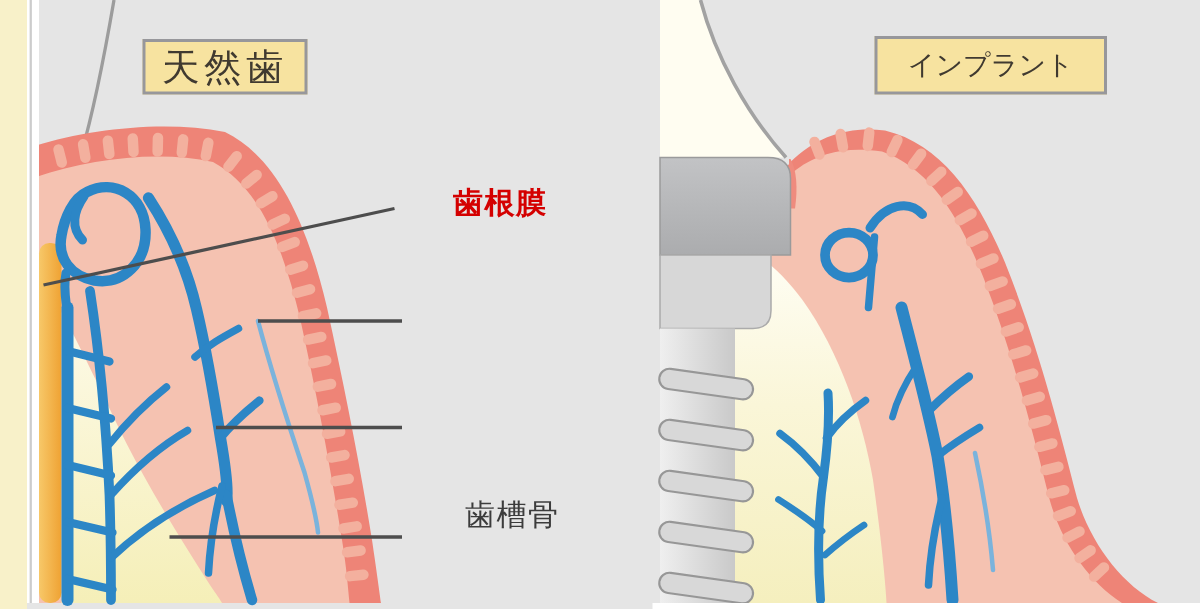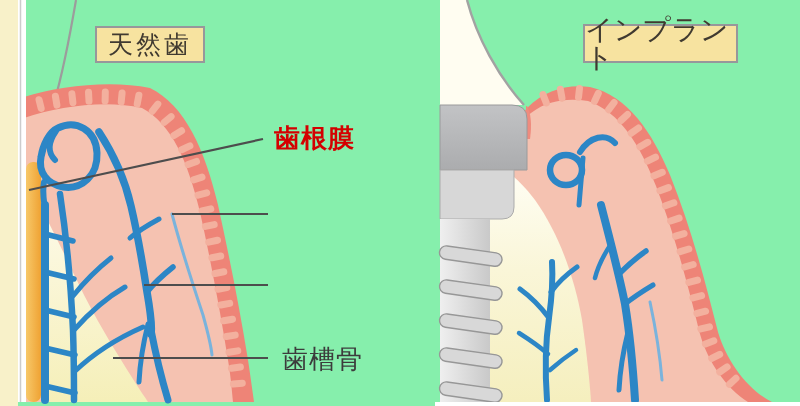--- a/index.html
+++ b/index.html
@@ -1,32 +1,32 @@
 <!DOCTYPE html>
 <html><head>
 <meta charset="utf-8">
 <style>
   html,body{margin:0;padding:0;background:#fff;}
   .stage{
-    position:relative;width:800px;height:406px;background:#86efac;overflow:hidden;
+    position:relative;width:800px;height:406px;background:#e5e5e5;overflow:hidden;
     font-family:"DejaVu Sans",sans-serif;
   }
   .stage svg{position:absolute;left:0;top:0;}
   .tag{
     position:absolute;box-sizing:border-box;display:flex;align-items:center;justify-content:center;
     background:#f7e3a0;border:2px solid #97979b;color:#403a30;font-size:25px;line-height:1;
   }
   .tag-natural{left:95px;top:26px;width:110px;height:37px;letter-spacing:3px;}
-  .tag-implant{left:583px;top:24px;width:155px;height:39px;letter-spacing:0;font-size:28px;}
-  .lbl{position:absolute;font-size:26px;line-height:1;color:#3c3c3c;letter-spacing:1px;white-space:nowrap;}
+  .tag-implant{left:583px;top:24px;width:155px;height:39px;letter-spacing:0;font-size:18px;}
+  .lbl{position:absolute;font-size:20px;line-height:1;color:#3c3c3c;letter-spacing:1px;white-space:nowrap;margin-left:28px;}
   .lbl-red{color:#d40000;font-weight:bold;}
   .lbl-ligament{left:274px;top:125px;}
   .lbl-gum{left:282px;top:202px;}
   .lbl-blood{left:282px;top:274px;}
-  .lbl-bone{left:282px;top:346px;}
+  .lbl-bone{left:282px;top:333px;}
 </style>
 </head>
 <body>
 
 <div class="stage">
 
 <svg width="800" height="406" viewBox="0 0 800 406">
   <defs>
     <linearGradient id="boneL" x1="0" y1="0" x2="0" y2="1">
       <stop offset="0" stop-color="#fdfae8"></stop>

